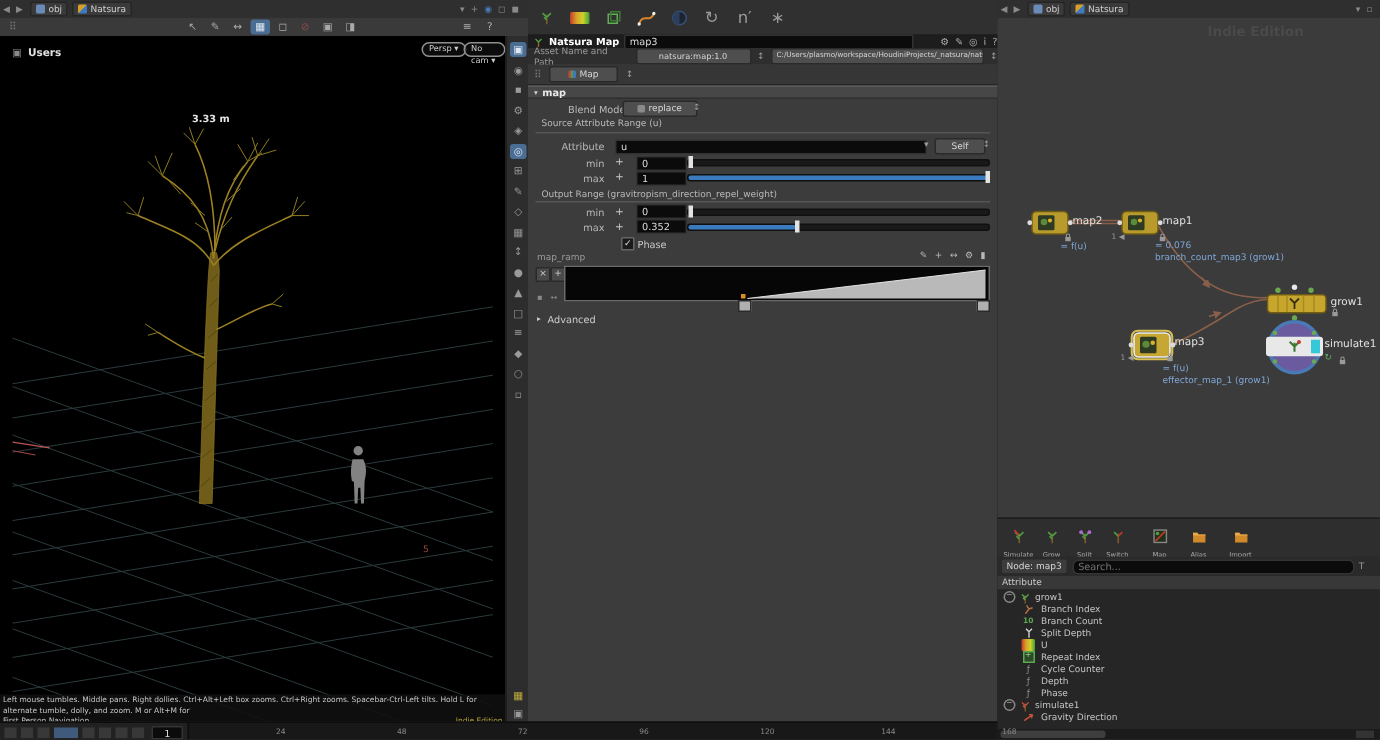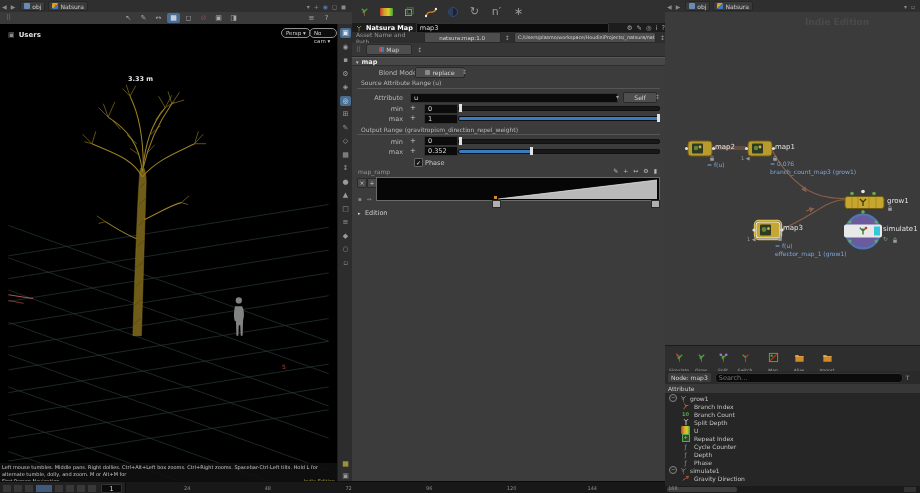--- a/index.html
+++ b/index.html
@@ -371,21 +371,21 @@
       <polygon id="ramp-shape" fill="#b9b9b9" points="121.26,21 280,2 280,21"></polygon>
       <line id="ramp-line" stroke="#e2e2e2" stroke-width="0.8" x1="121.26" y1="21" x2="280" y2="2"></line>
     </svg>
     <div class="abs" style="left:142px;top:196px;width:3px;height:3px;background:#d89020;"></div>
     <div class="ramp-handle" style="left:140px;top:200px;"></div>
     <div class="ramp-handle" style="left:299px;top:200px;"></div>
     <span class="abs" style="left:6px;top:196px;color:#888;font-size:5.5px;">▪</span>
     <span class="abs" style="left:15px;top:196px;color:#888;font-size:5.5px;">↔</span>
 
     <span class="abs" style="left:6px;top:210px;font-size:5px;color:#ccc;">▸</span>
-    <span class="abs" style="left:13px;top:209px;font-size:6.5px;color:#cccccc;">Edition</span>
+    <span class="abs" style="left:13px;top:209px;font-size:6.5px;color:#cccccc;">Advanced</span>
   </div>
 
   <div class="pane pathbar" style="left:665px;top:0;width:255px;height:12px;display:flex;align-items:center;">
     <span class="navarrow">◀</span>
     <span class="navarrow">▶</span>
     <span class="crumb">
       <span class="ci" style="background:#6a8ab8;"></span>
       <span>obj</span>
     </span>
     <span class="crumb">

